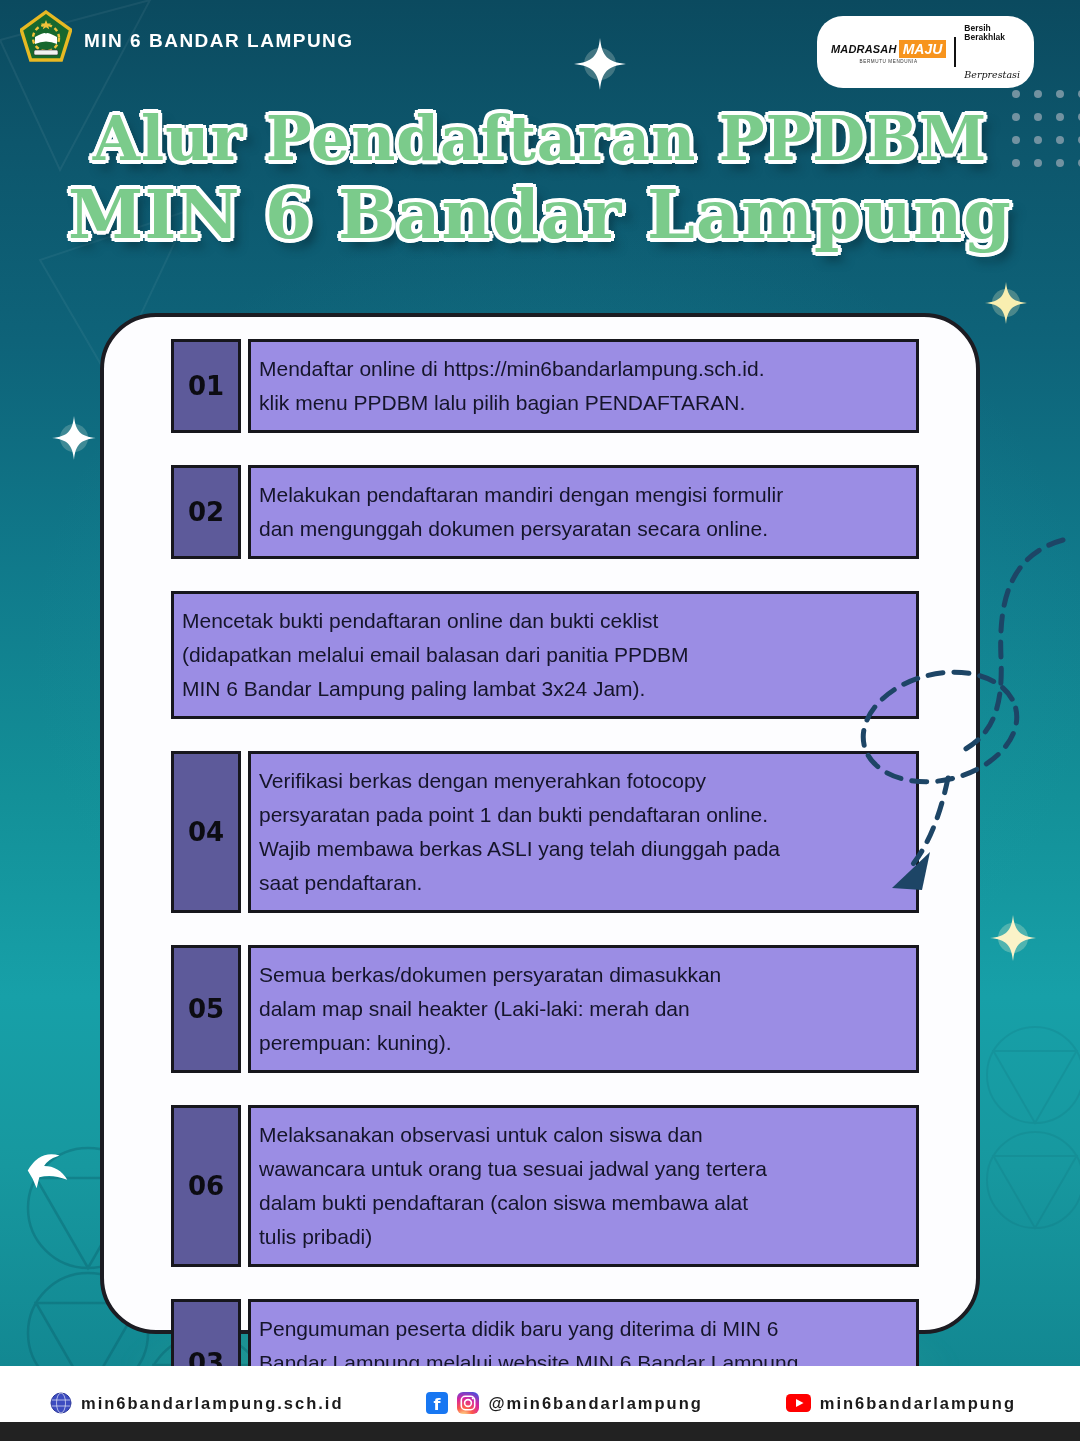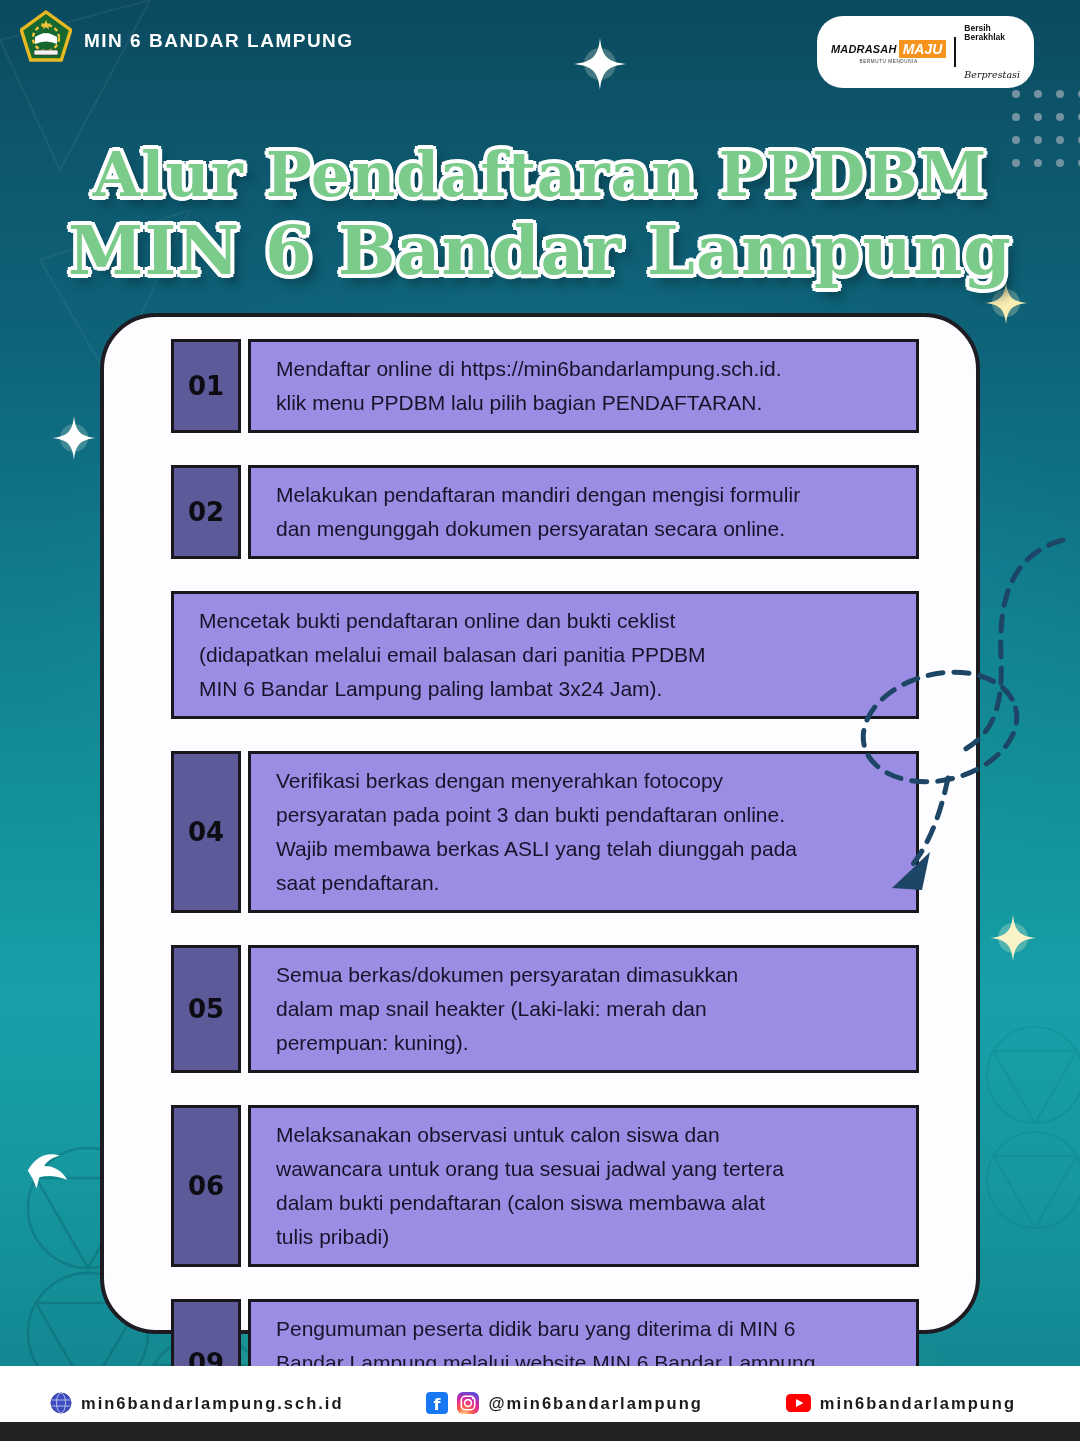--- a/index.html
+++ b/index.html
@@ -24,38 +24,38 @@
   .badge-madrasah{font-style:italic;font-weight:800;font-size:11px;color:#111;letter-spacing:.2px;}
   .badge-maju{background:#f7941d;color:#fff;font-style:italic;font-weight:800;font-size:14px;padding:1px 4px;}
   .badge-small{font-size:4.6px;color:#333;letter-spacing:.6px;margin-top:1px;}
   .badge-divider{width:2px;height:30px;background:#111;}
   .badge-right{display:flex;flex-direction:column;line-height:1.05;}
   .badge-b1,.badge-b2{font-weight:800;font-size:8.5px;color:#111;}
   .badge-b3{font-family:"DejaVu Serif",serif;font-style:italic;font-size:9.5px;color:#111;margin-top:29px;}
 
   
   .title{position:absolute;left:0;top:102px;width:1080px;text-align:center;z-index:2;
-    font-family:"DejaVu Serif",serif;font-weight:700;color:#7bcb8b;margin-top:36px;}
+    font-family:"DejaVu Serif",serif;font-weight:700;color:#7bcb8b;}
   .title .l1{font-size:61px;line-height:1.2;letter-spacing:1px;}
   .title .l2{font-size:68px;line-height:1.15;letter-spacing:1px;}
   .title .l1,.title .l2{
     text-shadow:-4px 0 0 #fff,4px 0 0 #fff,0 -4px 0 #fff,0 4px 0 #fff,
       -3px -3px 0 #fff,3px -3px 0 #fff,-3px 3px 0 #fff,3px 3px 0 #fff,
       7px 9px 10px rgba(5,35,45,.5);}
 
   
   .card{position:absolute;left:100px;top:313px;width:880px;height:1021px;z-index:2;
     background:#fdfdff;border:4px solid #1c1c22;border-radius:56px;box-sizing:border-box;}
   .steps{position:absolute;left:171px;top:339px;width:748px;z-index:2;
     display:flex;flex-direction:column;gap:32px;}
   .step{display:flex;gap:7px;}
   .step-num{flex:0 0 64px;background:#5d5a9a;border:3px solid #17171d;
     display:flex;align-items:center;justify-content:center;
     font-weight:800;font-size:26px;color:#0c0c12;font-family:"DejaVu Sans",sans-serif;}
-  .step-text{flex:1;background:#9b8de4;border:3px solid #17171d;padding:10px 25px;
+  .step-text{flex:1;background:#9b8de4;border:3px solid #17171d;padding:10px 8px;
     font-size:21px;line-height:34px;color:#15152a;white-space:pre-line;}
 
   
   .glowA{position:absolute;left:210px;top:1318px;width:580px;height:150px;z-index:1;
     border:3px solid rgba(150,255,180,.55);border-radius:50%;filter:blur(3px);transform:rotate(-6deg);}
   .glowB{position:absolute;left:320px;top:1344px;width:430px;height:105px;z-index:1;
     border:2px solid rgba(200,255,215,.5);border-radius:50%;filter:blur(2px);transform:rotate(-4deg);}
   .glowC{position:absolute;left:120px;top:1280px;width:840px;height:170px;z-index:0;
     background:radial-gradient(closest-side,rgba(120,245,160,.34),rgba(0,0,0,0));filter:blur(6px);}
 
@@ -185,42 +185,42 @@
 
     <div class="step">
       <div class="step-text">Mencetak bukti pendaftaran online dan bukti ceklist
 (didapatkan melalui email balasan dari panitia PPDBM
 MIN 6 Bandar Lampung paling lambat 3x24 Jam).</div>
     </div>
 
     <div class="step">
       <div class="step-num">04</div>
       <div class="step-text">Verifikasi berkas dengan menyerahkan fotocopy
-persyaratan pada point 3 dan bukti pendaftaran online.
+persyaratan pada point 1 dan bukti pendaftaran online.
 Wajib membawa berkas ASLI yang telah diunggah pada
 saat pendaftaran.</div>
     </div>
 
     <div class="step">
       <div class="step-num">05</div>
       <div class="step-text">Semua berkas/dokumen persyaratan dimasukkan
 dalam map snail heakter (Laki-laki: merah dan
 perempuan: kuning).</div>
     </div>
 
     <div class="step">
       <div class="step-num">06</div>
       <div class="step-text">Melaksanakan observasi untuk calon siswa dan
 wawancara untuk orang tua sesuai jadwal yang tertera
 dalam bukti pendaftaran (calon siswa membawa alat
 tulis pribadi)</div>
     </div>
 
     <div class="step">
-      <div class="step-num">09</div>
+      <div class="step-num">03</div>
       <div class="step-text">Pengumuman peserta didik baru yang diterima di MIN 6
 Bandar Lampung melalui website MIN 6 Bandar Lampung
 pada hari Rabu, tanggal 12 Maret 2025 pukul 13.00 WIB.</div>
     </div>
   </div>
 
   <svg class="deco-top" width="1080" height="1441" viewBox="0 0 1080 1441">
     <g fill="none" stroke="#1d4566" stroke-width="5" stroke-linecap="round" stroke-dasharray="15 11">
       <path d="M1063 540 C1005 556 999 610 1001 658 C1003 706 994 736 958 753"></path>
       <ellipse cx="940" cy="727" rx="78" ry="53" transform="rotate(-14 940 727)"></ellipse>

